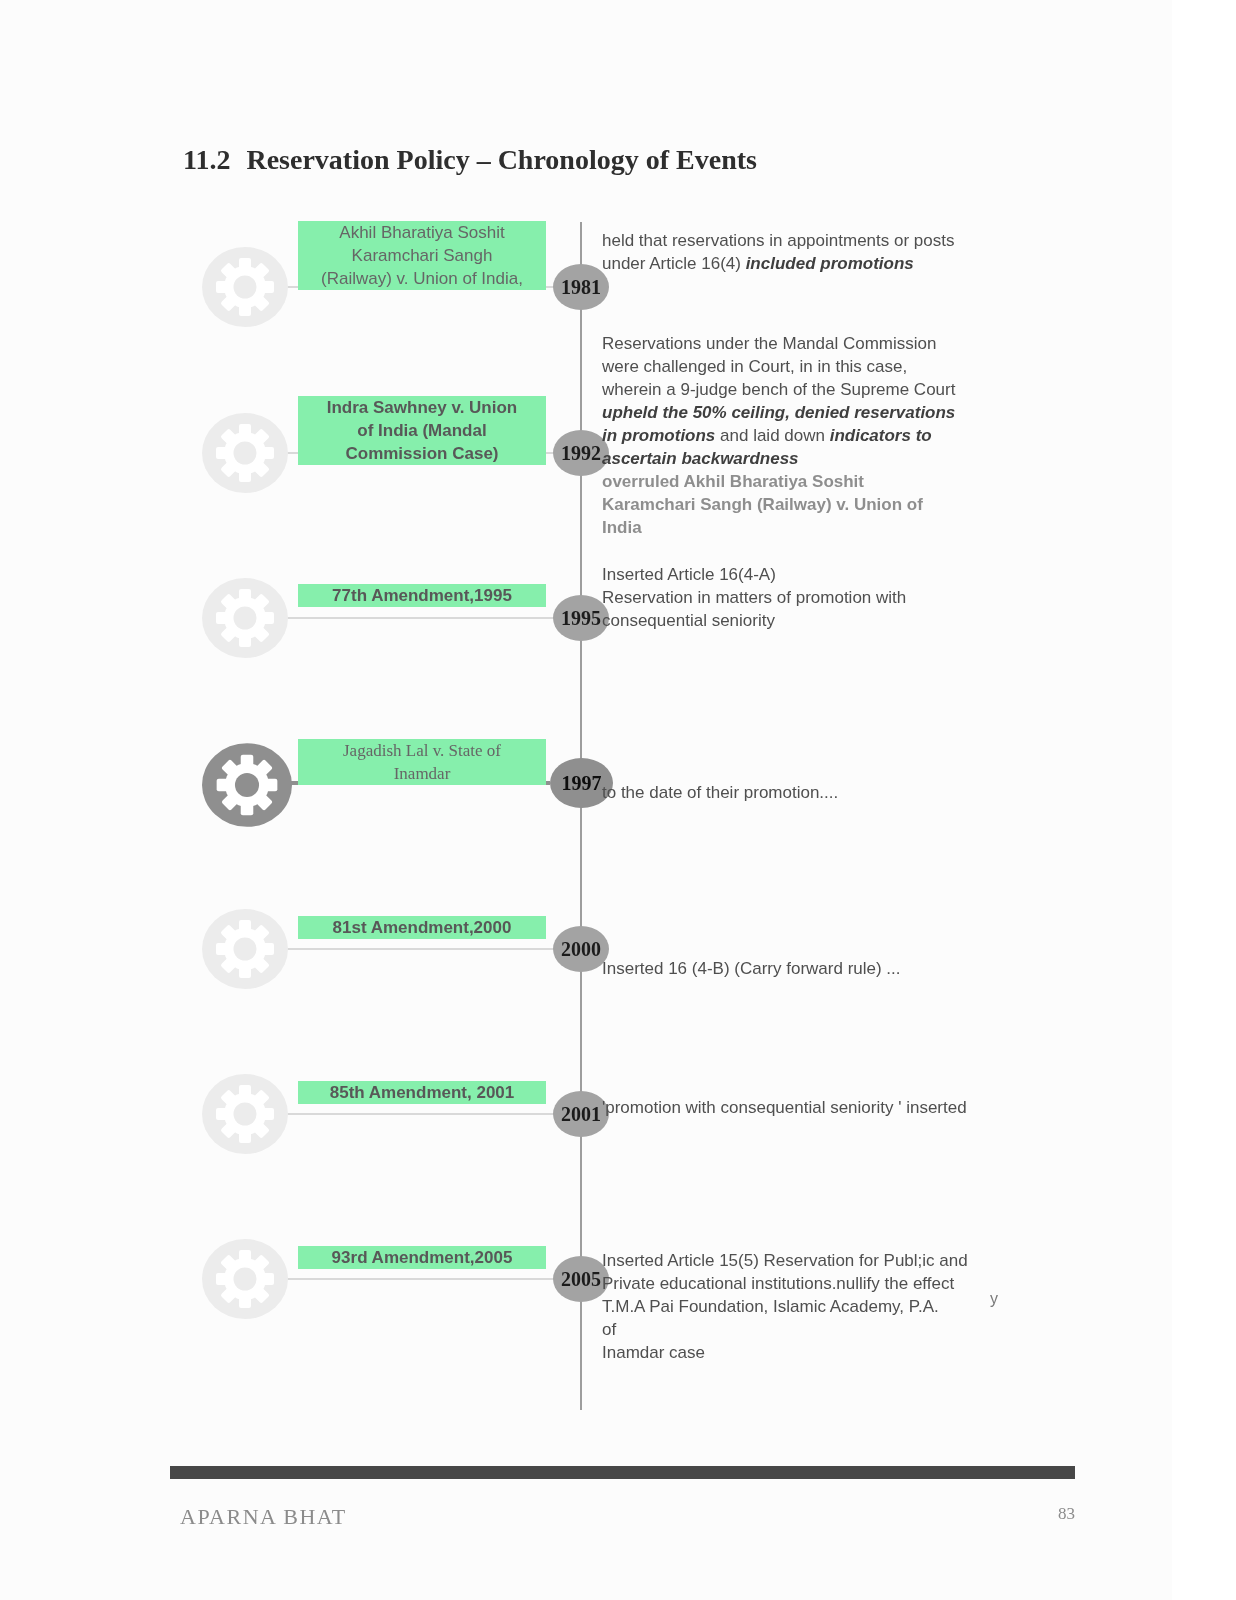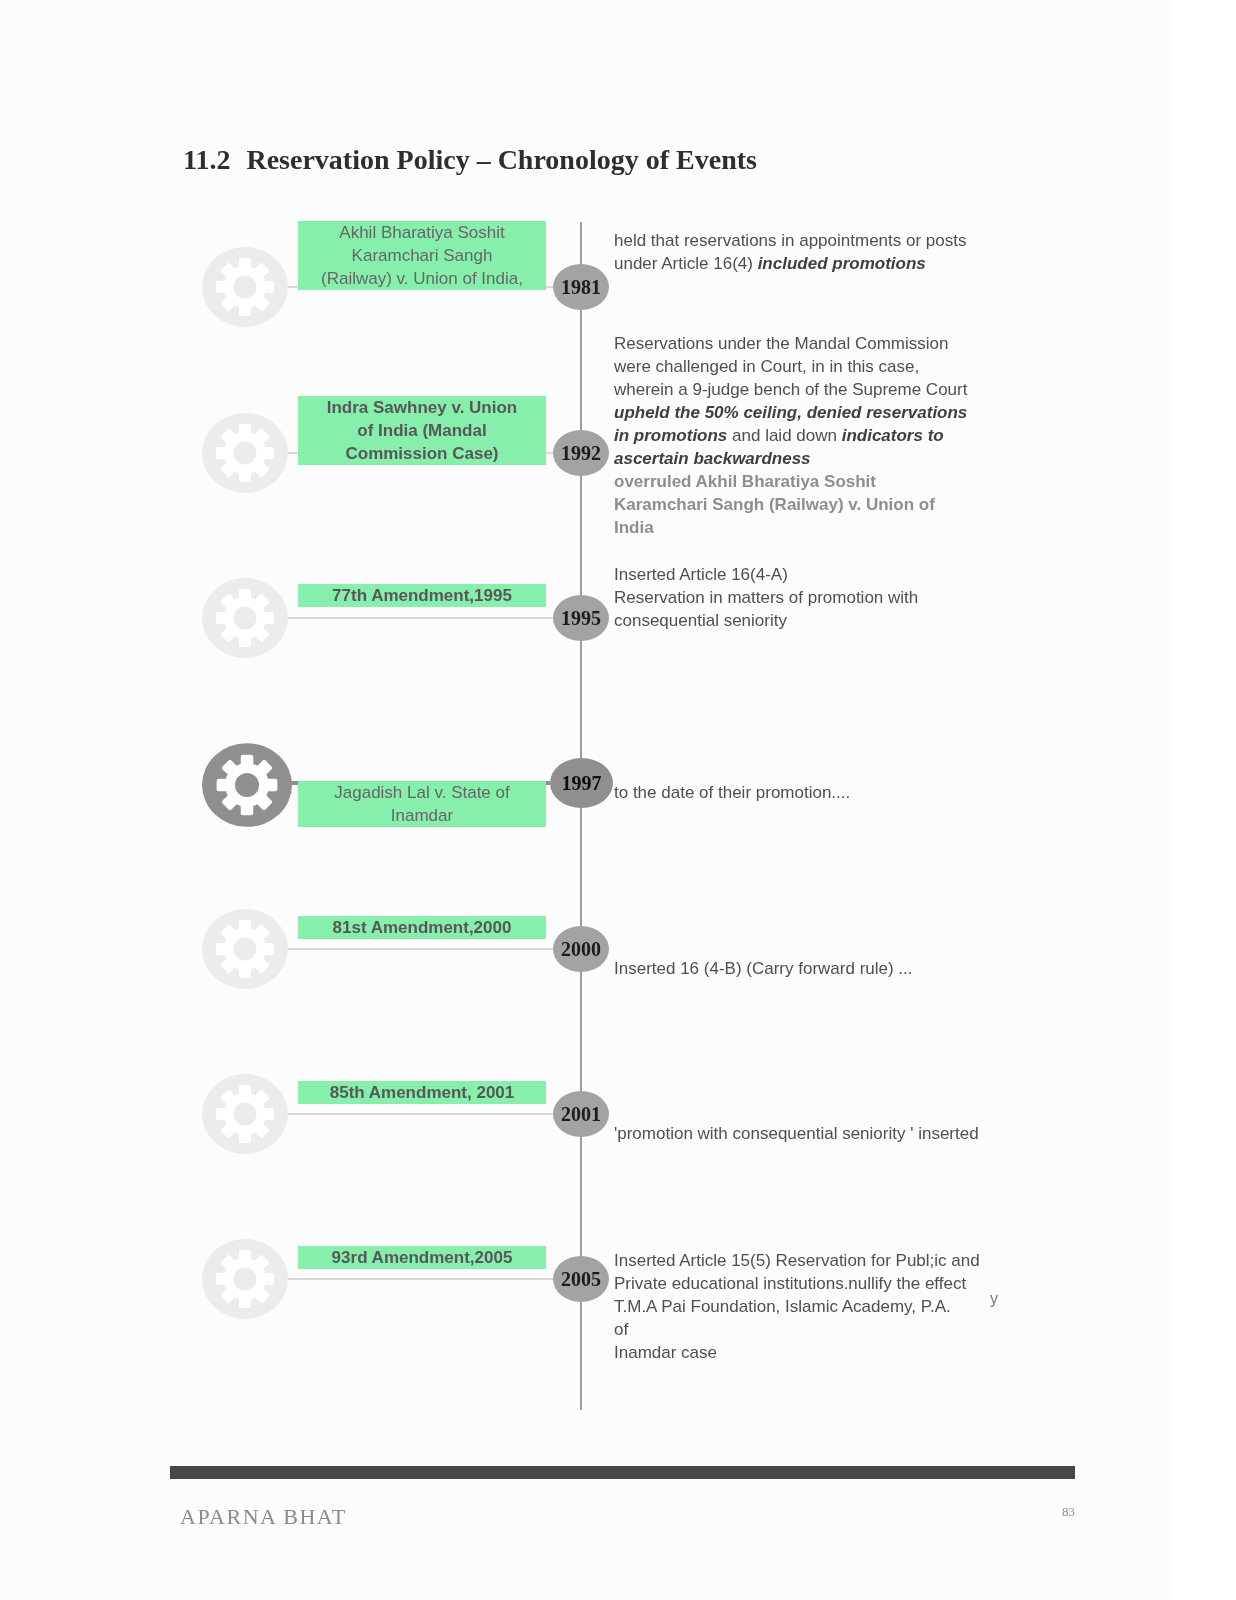--- a/index.html
+++ b/index.html
@@ -35,37 +35,37 @@
   .year {
     position:absolute; left:553px; width:56px; height:46px;
     border-radius:50%; background:#a3a3a3;
     display:flex; align-items:center; justify-content:center;
     font-family:"Liberation Serif", serif; font-weight:bold;
     font-size:20px; color:#1c1c1c;
   }
   .year.dark { left:550px; width:63px; height:50px; background:#8f8f8f; color:#0e0e0e; }
   .desc {
     position:absolute; left:602px; width:410px;
-    font-size:17px; line-height:23px; color:#4f4f4f;margin-left:12px;
+    font-size:17px; line-height:23px; color:#4f4f4f;
   }
   .desc .b { font-weight:bold; color:#3f3f3f;font-style:italic; }
   .desc .gb { font-weight:bold; color:#8e8e8e; }
   .stray { position:absolute; left:990px; top:1290px; font-size:16px; color:#7a7a7a; }
   .footer-bar {
     position:absolute; left:170px; top:1466px; width:905px; height:13px;
     background:#474747;
   }
   .footer-author {
     position:absolute; left:180px; top:1504px;
     font-family:"Liberation Serif", serif; font-size:22px;
     color:#8b8b8b; letter-spacing:1.5px;
   }
   .footer-page {
     position:absolute; left:1030px; top:1504px; width:45px; text-align:right;
-    font-family:"Liberation Serif", serif; font-size:13px; color:#8b8b8b;
+    font-family:"Liberation Serif", serif; font-size:17px; color:#8b8b8b;
   }
 </style>
 </head>
 <body>
 
 <div class="page">
 
   <div class="title">
     <span class="num">11.2</span><span>Reservation Policy – Chronology of Events</span>
   </div>
@@ -220,21 +220,21 @@
     <div>(Railway) v. Union of India,</div>
   </div>
   <div class="evt-label bold" style="top:396px;">
     <div>Indra Sawhney v. Union</div>
     <div>of India (Mandal</div>
     <div>Commission Case)</div>
   </div>
   <div class="evt-label bold" style="top:584px;">
     <div>77th Amendment,1995</div>
   </div>
-  <div class="evt-label" style="top:781px;">
+  <div class="evt-label" style="top:739px;font-family:Liberation Serif, serif;">
     <div>Jagadish Lal v. State of</div>
     <div>Inamdar</div>
   </div>
   <div class="evt-label bold" style="top:916px;">
     <div>81st Amendment,2000</div>
   </div>
   <div class="evt-label bold" style="top:1081px;">
     <div>85th Amendment, 2001</div>
   </div>
   <div class="evt-label bold" style="top:1246px;">
@@ -273,21 +273,21 @@
   </div>
 
   <div class="desc" style="top:781px;">
     <div><span>to the date of their promotion....</span></div>
   </div>
 
   <div class="desc" style="top:957px;">
     <div><span>Inserted 16 (4-B) (Carry forward rule) ...</span></div>
   </div>
 
-  <div class="desc" style="top:1122px;">
+  <div class="desc" style="top:1096px;">
     <div><span>'promotion with consequential seniority ' inserted</span></div>
   </div>
 
   <div class="desc" style="top:1249px;">
     <div><span>Inserted Article 15(5) Reservation for Publ;ic and</span></div>
     <div><span>Private educational institutions.nullify the effect</span></div>
     <div><span>T.M.A Pai Foundation, Islamic Academy, P.A.</span></div>
     <div><span>of</span></div>
     <div><span>Inamdar case</span></div>
   </div>

